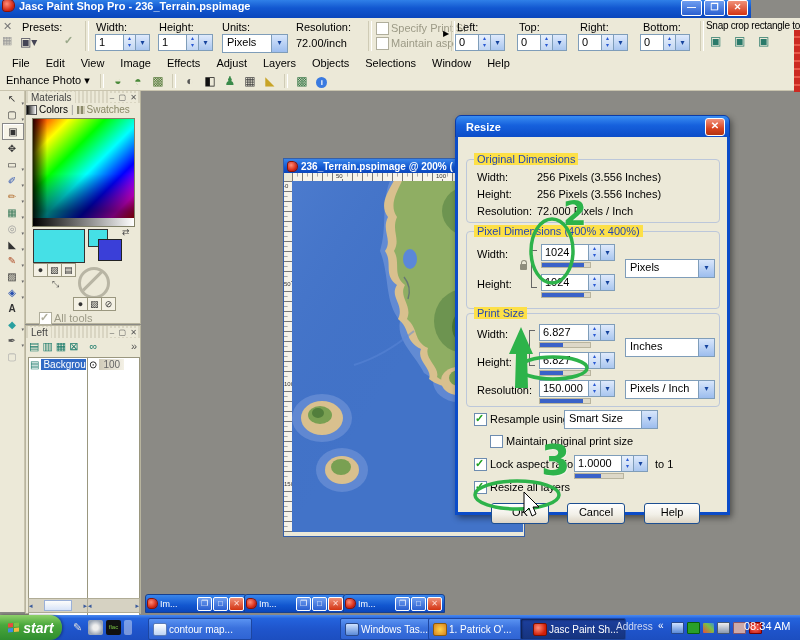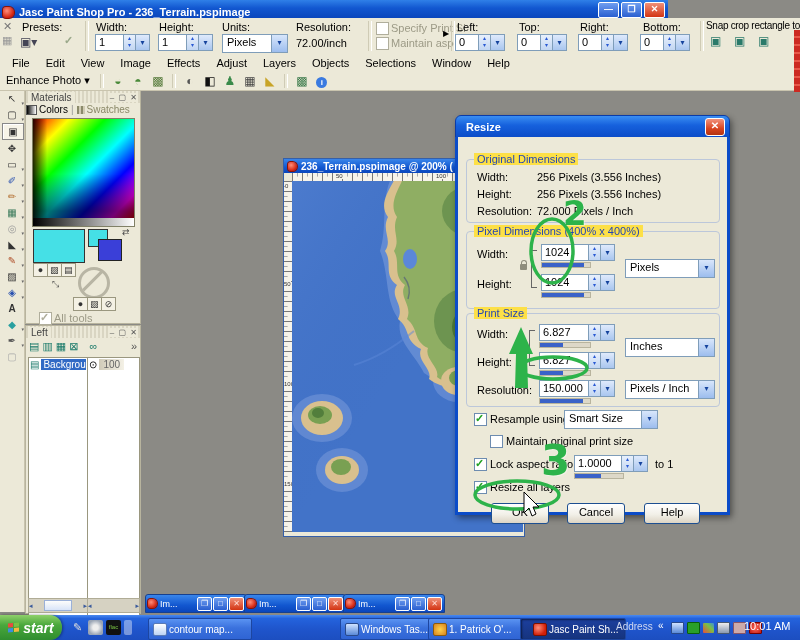--- a/index.html
+++ b/index.html
@@ -1,22 +1,22 @@
 <!DOCTYPE html>
 <html><head>
 <meta charset="utf-8">
 <style>
   html,body{margin:0;padding:0;background:#555;}
   #screen{position:relative;width:800px;height:640px;overflow:hidden;
     font-family:"Liberation Sans",sans-serif;font-size:11px;color:#000;background:#8b8a85;}
   .abs{position:absolute;}
   
-  .titlebar{left:0;top:0;width:668px;height:18px;
+  .titlebar{left:0;top:0;width:751px;height:18px;
     background:linear-gradient(180deg,#2f80e8 0%,#1257d0 45%,#0a46bc 100%);
-    display:flex;align-items:flex-end;color:#fff;font-weight:bold;z-index:8;}
+    display:flex;align-items:flex-start;color:#fff;font-weight:bold;z-index:8;}
   .psp-icon{width:11px;height:11px;margin:0 5px 0 3px;border-radius:3px 5px 5px 3px;
     background:radial-gradient(circle at 35% 35%,#ff8d7a,#d21f08 70%);box-shadow:0 0 0 1px #8d1203;}
   .winbtn{width:19px;height:14px;margin-left:2px;border-radius:2px;border:1px solid #fff;
     background:linear-gradient(#6f9ef0,#2a5fd0);color:#fff;font-size:9px;line-height:12px;text-align:center;font-weight:bold;}
   .winbtn.close{background:linear-gradient(#f09078,#d33413);}
   .bar{background:#ece9d8;}
   .optbar{left:0;top:18px;width:800px;height:37px;border-bottom:1px solid #c9c4ae;z-index:7;}
   .lab{position:absolute;font-size:11px;white-space:nowrap;}
   .lab.gray{color:#9c9a86;}
   .vsep{position:absolute;top:3px;height:30px;width:2px;border-left:1px solid #cfcbb5;border-right:1px solid #fff;}
@@ -571,15 +571,15 @@
   <span class="abs" style="left:658px;top:620px;z-index:11;color:#fff;font-size:10px;">«</span>
   <span class="abs" style="left:668px;top:640px;"></span>
   <div class="abs" style="left:668px;top:618px;z-index:11;display:flex;align-items:center;height:20px;">
     <span class="trayico" style="background:linear-gradient(#cfe2ff,#5a8ad8);border:1px solid #2a4a8a;"></span>
     <span class="trayico" style="background:#2aa02a;border:1px solid #0a600a;"></span>
     <span class="trayico" style="background:linear-gradient(45deg,#e84c3d,#7ac143 60%,#3b8de0);"></span>
     <span class="trayico" style="background:linear-gradient(#eee,#8a9ab0);border:1px solid #4a5a70;"></span>
     <span class="trayico" style="background:#caa;border:1px solid #856;"></span>
     <span class="trayico" style="background:radial-gradient(circle,#ff6a5a,#c01810);border:1px solid #700;"></span>
   </div>
-  <span class="abs" style="left:744px;top:620px;z-index:11;color:#fff;font-size:11px;">10:01 AM</span>
+  <span class="abs" style="left:744px;top:620px;z-index:11;color:#fff;font-size:11px;">08:34 AM</span>
 
 </div>
 
 </body></html>

